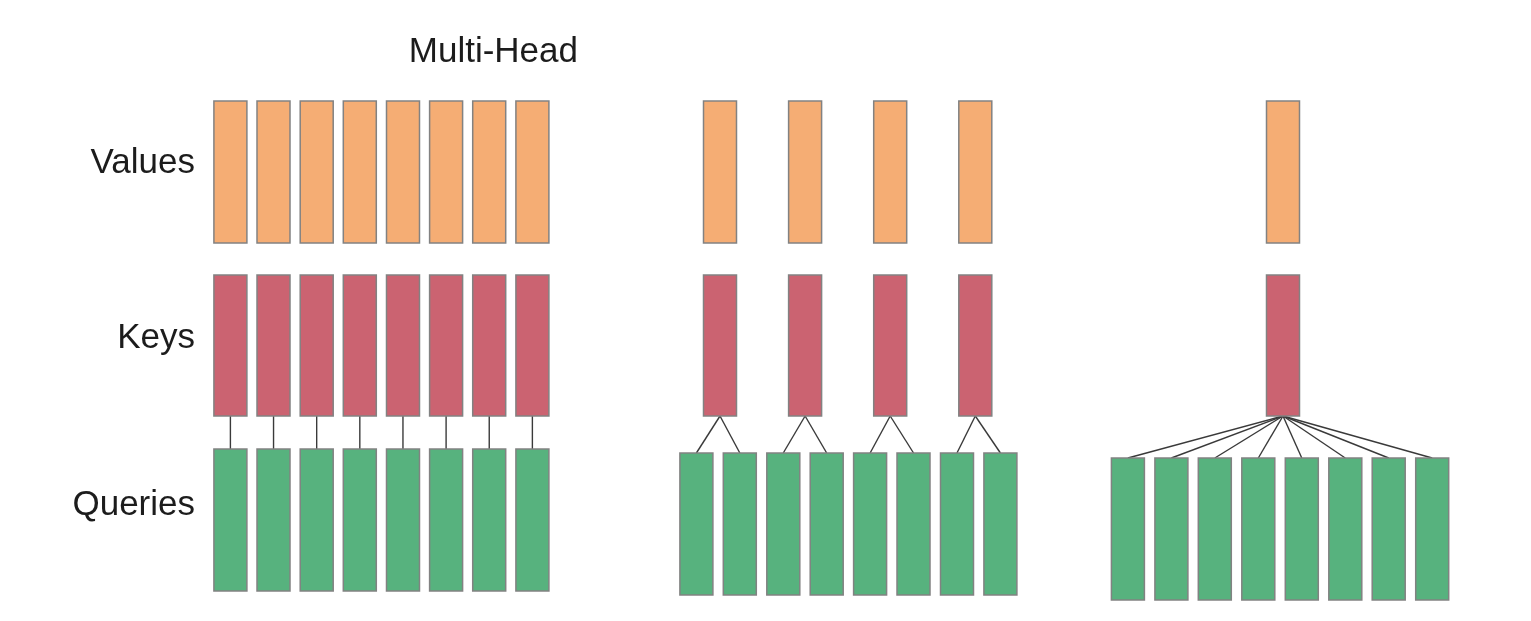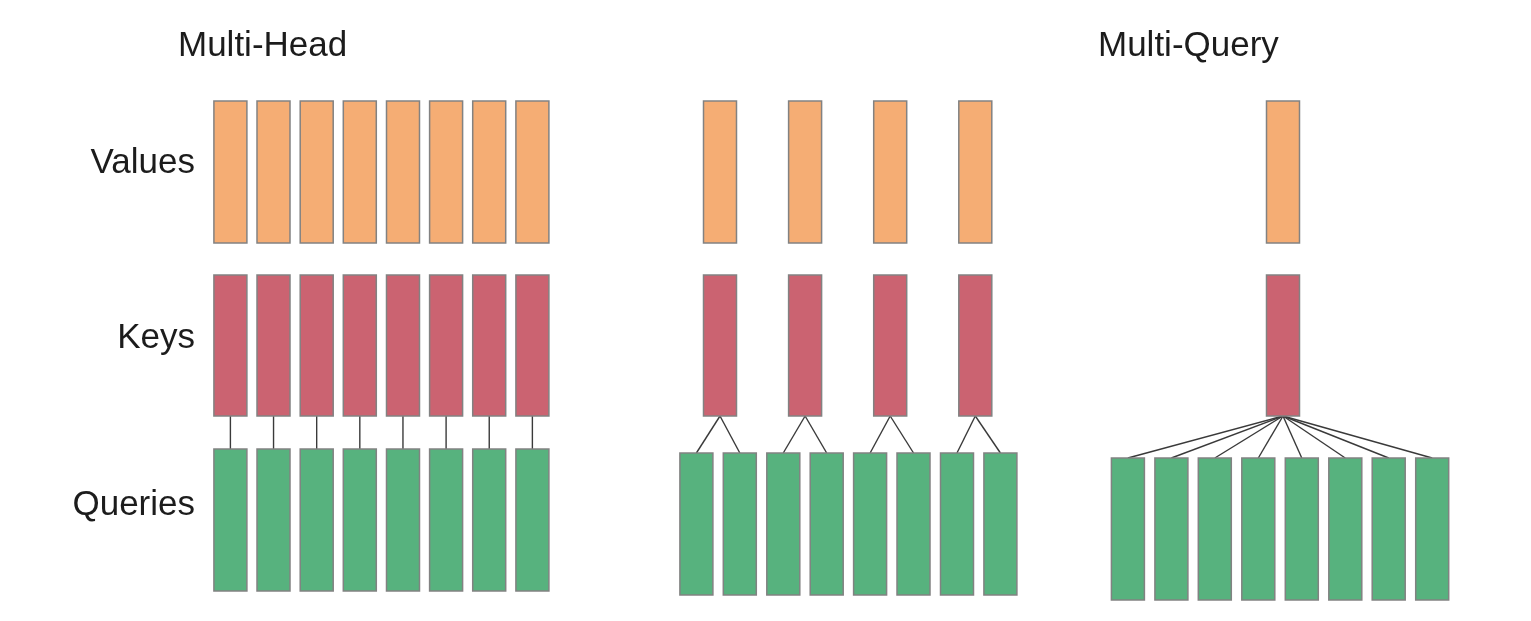--- a/index.html
+++ b/index.html
@@ -15,25 +15,25 @@
     overflow: hidden;
     font-family: "Liberation Sans", "DejaVu Sans", sans-serif;
   }
   .diagram-canvas {
     position: absolute;
     left: 0;
     top: 0;
   }
   .panel-title {
     position: absolute;
-    top: 26px;
+    top: 32px;
     width: 400px;
     height: 40px;
     line-height: 36px;
-    text-align: left;
+    text-align: right;
     font-size: 35px;
     font-weight: 400;
     color: #1c1c1c;
     white-space: nowrap;
   }
   .panel-title.p0 { left: 178px; }  
   .panel-title.p1 { left: 658px; }  
   .panel-title.p2 { left: 1098px; } 
   .row-label {
     position: absolute;
@@ -132,19 +132,18 @@
         <rect x="1198.3" y="458" width="33" height="142" fill="#57B27E" stroke="#828282" stroke-width="1.5"></rect>
         <rect x="1241.8" y="458" width="33" height="142" fill="#57B27E" stroke="#828282" stroke-width="1.5"></rect>
         <rect x="1285.3" y="458" width="33" height="142" fill="#57B27E" stroke="#828282" stroke-width="1.5"></rect>
         <rect x="1328.8" y="458" width="33" height="142" fill="#57B27E" stroke="#828282" stroke-width="1.5"></rect>
         <rect x="1372.2" y="458" width="33" height="142" fill="#57B27E" stroke="#828282" stroke-width="1.5"></rect>
         <rect x="1415.7" y="458" width="33" height="142" fill="#57B27E" stroke="#828282" stroke-width="1.5"></rect>
       </g>
     </svg>
 
   <div class="panel-title p0">Multi-Head</div>
-  <div class="panel-title p2">Multi-Query</div>
 
   <div class="row-label values">Values</div>
   <div class="row-label keys">Keys</div>
   <div class="row-label queries">Queries</div>
 
 </div>
 
 </body></html>

